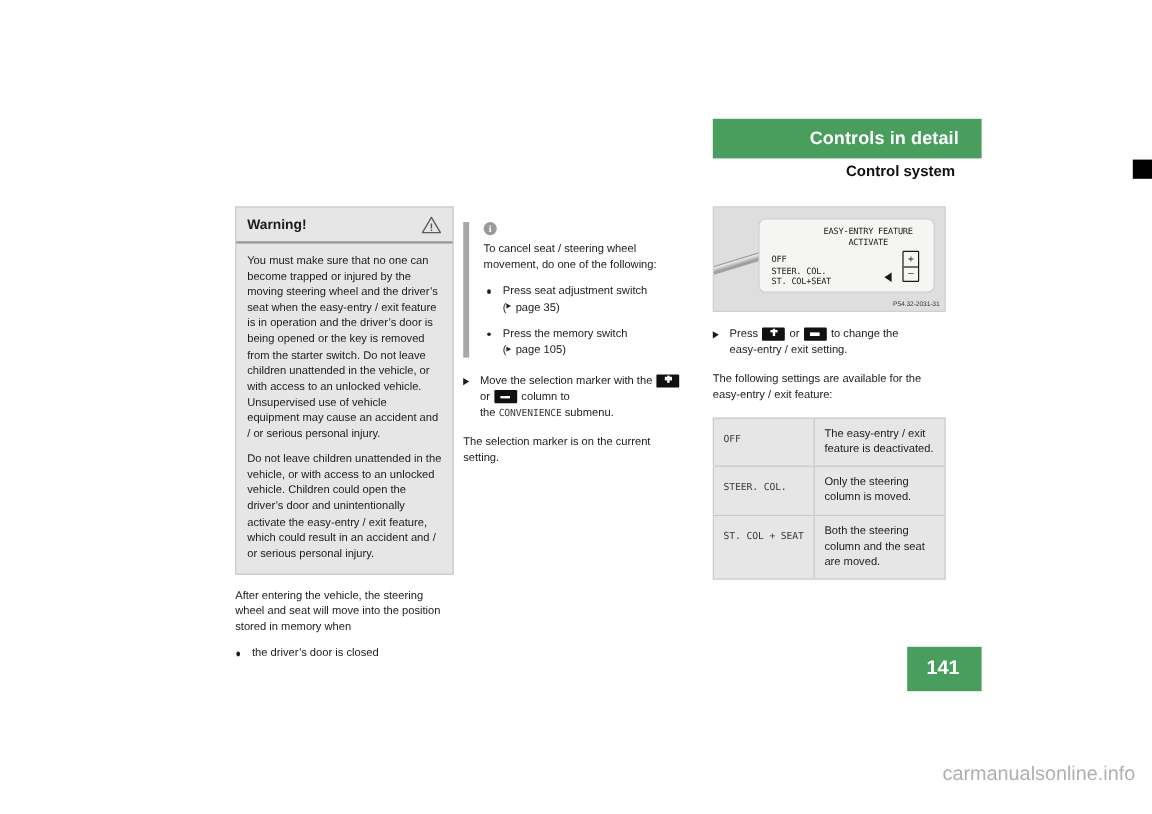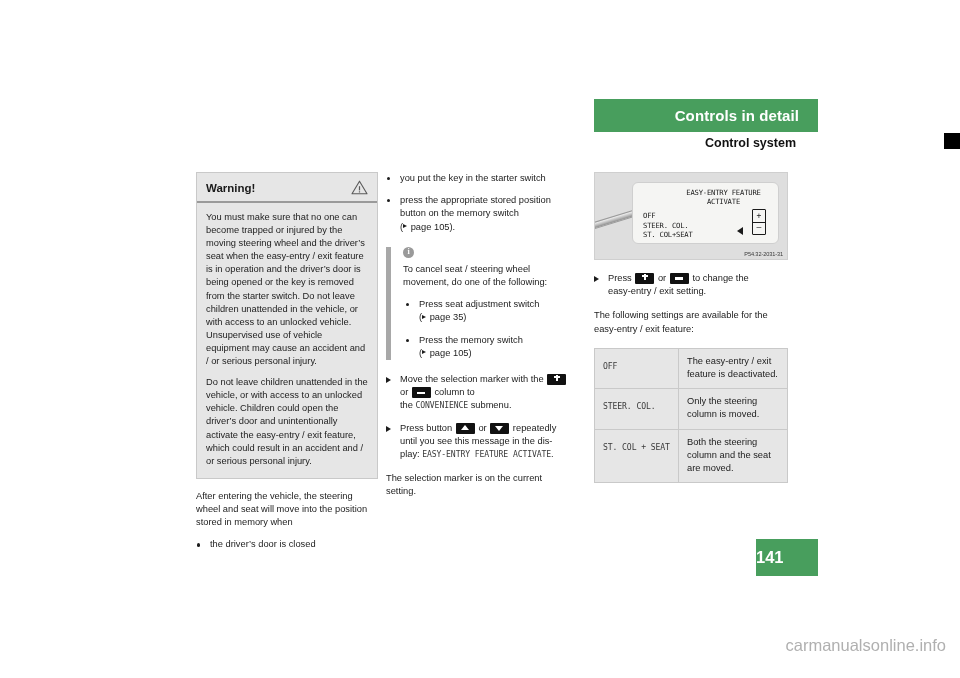--- a/index.html
+++ b/index.html
@@ -235,21 +235,21 @@
   .stable td.k { width: 84px; border-right: 1px solid #c9c9c9; }
   .stable td.v { font-size: 9.3px; line-height: 13.2px; color: #1c1c1c; }
 
   
   .pagenum {
     position: absolute; left: 756px; top: 539px;
     width: 62px; height: 37px; background: #489e5d;
     display: flex; align-items: center;
   }
   .pagenum span {
-    color: #fff; font-size: 16.5px; font-weight: bold; padding-left: 0;
+    color: #fff; font-size: 16.5px; font-weight: bold; padding-left: 16px;
   }
 
   
   .watermark {
     position: absolute; left: 0; right: 14px; top: 636px;
     text-align: right;
     font-size: 16.5px; color: #b0b0b0;
     font-family: "Liberation Sans", sans-serif;
   }
 </style>
@@ -288,32 +288,20 @@
     <ul class="blist gap-8">
       <li class="bitem">
         <span class="dot"></span>
         <span>the driver’s door is closed</span>
       </li>
     </ul>
   </div>
 
   <div class="col col-mid">
 
-    <ul class="blist">
-      <li class="bitem">
-        <span class="dot"></span>
-        <span>you put the key in the starter switch</span>
-      </li>
-      <li class="bitem">
-        <span class="dot"></span>
-        <span>press the appropriate stored position button on the memory switch</span><br>
-        <span>(</span><span class="reftri"></span>
-        <span>page 105).</span>
-      </li>
-    </ul>
 
     <div class="infoblock">
       <div class="infobar"></div>
       <div class="info-icon">i</div>
       <p class="body-p">To cancel seat / steering wheel movement, do one of the following:</p>
       <ul class="blist">
         <li class="bitem">
           <span class="dot"></span>
           <span>Press seat adjustment switch</span><br>
           (<span class="reftri"></span>
@@ -332,31 +320,20 @@
       <li class="titem">
         <span class="tri"></span>
         <span>Move the selection marker with the</span>
         <span class="keybtn plus"></span>
         <span>or</span>
         <span class="keybtn minus"></span>
         <span>column to</span><br>
         <span>the</span>
         <span class="mono">CONVENIENCE</span>
         <span>submenu.</span>
-      </li>
-      <li class="titem">
-        <span class="tri"></span>
-        <span>Press button</span>
-        <span class="keybtn up"></span>
-        <span>or</span>
-        <span class="keybtn down"></span>
-        <span>repeatedly</span><br>
-        <span>until you see this message in the dis-</span><br>
-        <span>play:</span>
-        <span class="mono">EASY-ENTRY FEATURE ACTIVATE</span><span>.</span>
       </li>
     </ul>
 
     <p class="body-p gap-10">The selection marker is on the current setting.</p>
   </div>
 
   <div class="col col-right">
 
     <div class="illus">
       <div class="stalk">

